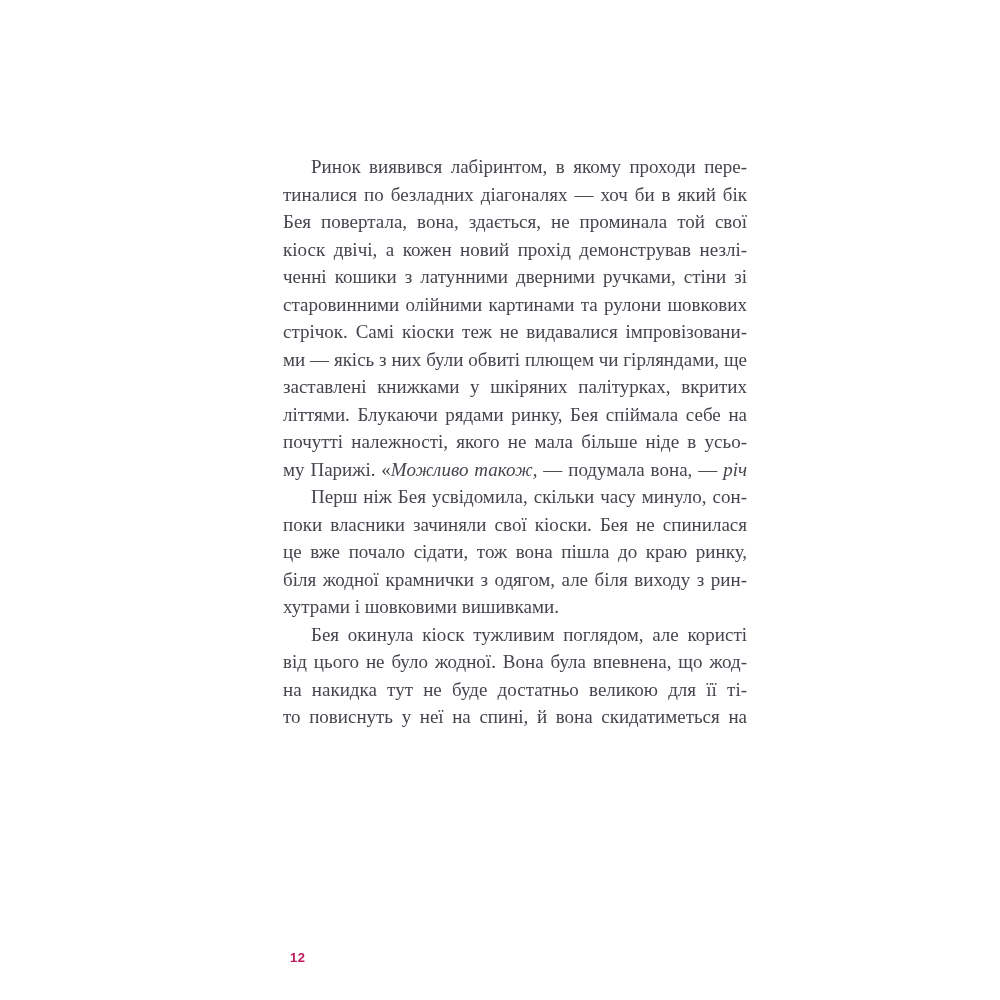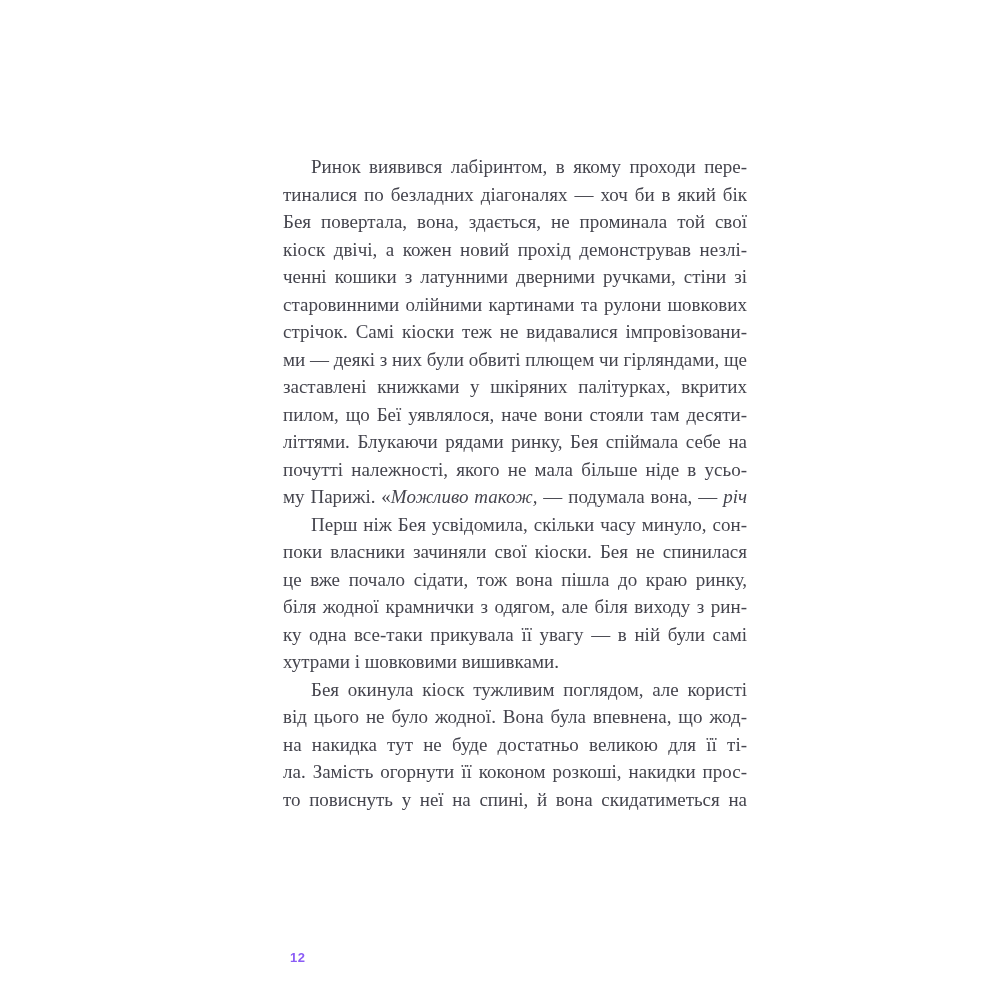--- a/index.html
+++ b/index.html
@@ -46,47 +46,44 @@
     font-style: italic;
   }
   .page-number {
     position: absolute;
     left: 290px;
     top: 908px;
     font-family: "Liberation Sans", sans-serif;
     font-size: 13px;
     font-weight: 700;
     letter-spacing: 0.5px;
-    color: #8b5cf6;
+    color: #be185d;
   }
 </style>
 </head>
 <body>
 
 <div class="book-page">
   <div class="text-block">
       <div class="line indent"><span>Ринок виявився лабіринтом, в якому проходи пере-</span></div>
       <div class="line"><span>тиналися по безладних діагоналях — хоч би в який бік</span></div>
       <div class="line"><span>Бея повертала, вона, здається, не проминала той свої</span></div>
       <div class="line"><span>кіоск двічі, а кожен новий прохід демонстрував незлі-</span></div>
       <div class="line"><span>ченні кошики з латунними дверними ручками, стіни зі</span></div>
       <div class="line"><span>старовинними олійними картинами та рулони шовкових</span></div>
       <div class="line"><span>стрічок. Самі кіоски теж не видавалися імпровізовани-</span></div>
-      <div class="line"><span>ми — деякі з них були обвиті плющем чи гірляндами, ще</span></div>
+      <div class="line"><span>ми — якісь з них були обвиті плющем чи гірляндами, ще</span></div>
       <div class="line"><span>заставлені книжками у шкіряних палітурках, вкритих</span></div>
-      <div class="line"><span>пилом, що Беї уявлялося, наче вони стояли там десяти-</span></div>
       <div class="line"><span>літтями. Блукаючи рядами ринку, Бея спіймала себе на</span></div>
       <div class="line"><span>почутті належності, якого не мала більше ніде в усьо-</span></div>
       <div class="line"><span>му Парижі. «</span><span class="it">Можливо також, </span><span>— подумала вона, — </span><span class="it">річ</span></div>
       <div class="line indent"><span>Перш ніж Бея усвідомила, скільки часу минуло, сон-</span></div>
       <div class="line"><span>поки власники зачиняли свої кіоски. Бея не спинилася</span></div>
       <div class="line"><span>це вже почало сідати, тож вона пішла до краю ринку,</span></div>
       <div class="line"><span>біля жодної крамнички з одягом, але біля виходу з рин-</span></div>
-      <div class="line"><span>ку одна все-таки прикувала її увагу — в ній були самі</span></div>
       <div class="line nojust"><span>хутрами і шовковими вишивками.</span></div>
       <div class="line indent"><span>Бея окинула кіоск тужливим поглядом, але користі</span></div>
       <div class="line"><span>від цього не було жодної. Вона була впевнена, що жод-</span></div>
       <div class="line"><span>на накидка тут не буде достатньо великою для її ті-</span></div>
-      <div class="line"><span>ла. Замість огорнути її коконом розкоші, накидки прос-</span></div>
       <div class="line"><span>то повиснуть у неї на спині, й вона скидатиметься на</span></div>
     </div>
   <div class="page-number">12</div>
 </div>
 
 </body></html>

